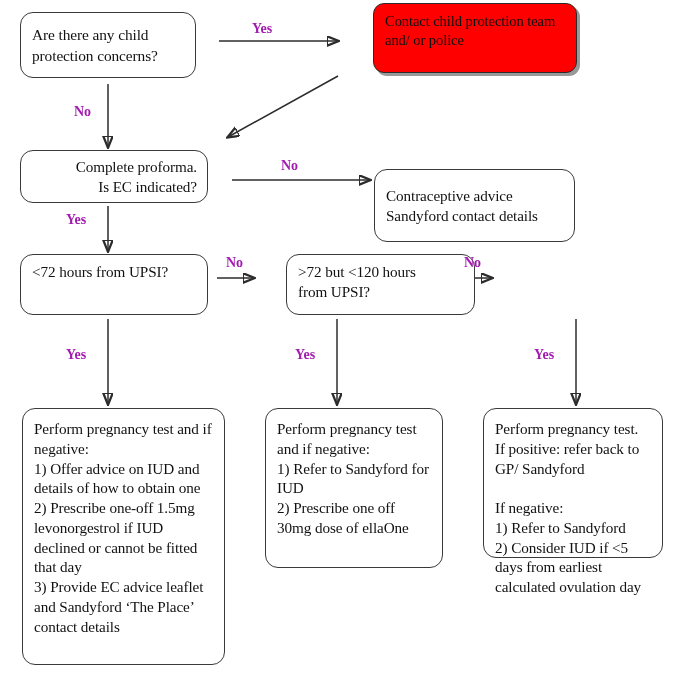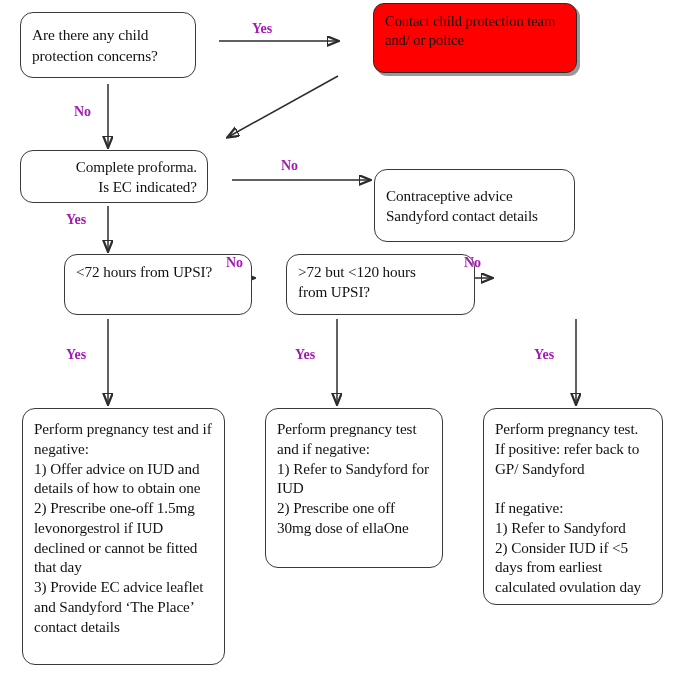--- a/index.html
+++ b/index.html
@@ -105,21 +105,21 @@
   <div class="node centered-v" style="left:20px; top:150px; width:188px; height:53px;text-align:right;">Complete proforma.
 Is EC indicated?</div>
 
   <div class="node centered-v" style="left:374px; top:141px; width:201px; height:73px;margin-top:28px;">Contraceptive advice
 Sandyford contact details</div>
 
   <span class="edge-label" style="left:281px; top:158px;">No</span>
 
   <span class="edge-label" style="left:66px; top:212px;">Yes</span>
 
-  <div class="node" style="left:20px; top:254px; width:188px; height:61px;margin-left:44px;">&lt;72 hours from UPSI?</div>
+  <div class="node" style="left:20px; top:254px; width:188px; height:61px;">&lt;72 hours from UPSI?</div>
 
   <div class="node" style="left:258px; top:254px; width:189px; height:61px;margin-left:28px;">&gt;72 but &lt;120 hours
 from UPSI?</div>
 
 
   <span class="edge-label" style="left:226px; top:255px;">No</span>
 
   <span class="edge-label" style="left:464px; top:255px;">No</span>
 
   <span class="edge-label" style="left:66px; top:347px;">Yes</span>
@@ -130,20 +130,20 @@
 
   <div class="node" style="left:22px; top:408px; width:203px; height:257px; padding-top:10px;">Perform pregnancy test and if negative:
 1) Offer advice on IUD and details of how to obtain one
 2) Prescribe one-off 1.5mg levonorgestrol if IUD declined or cannot be fitted that day
 3) Provide EC advice leaflet and Sandyford ‘The Place’ contact details</div>
 
   <div class="node" style="left:265px; top:408px; width:178px; height:160px; padding-top:10px;">Perform pregnancy test and if negative:
 1) Refer to Sandyford for IUD
 2) Prescribe one off 30mg dose of ellaOne</div>
 
-  <div class="node" style="left:483px; top:408px; width:180px; height:197px; padding-top:10px;">Perform pregnancy test.
+  <div class="node" style="left:483px; top:408px; width:180px; height:150px; padding-top:10px;">Perform pregnancy test.
 If positive: refer back to GP/ Sandyford
 
 If negative:
 1) Refer to Sandyford
 2) Consider IUD if &lt;5 days from earliest calculated ovulation day</div>
 
 </div>
 
 </body></html>

